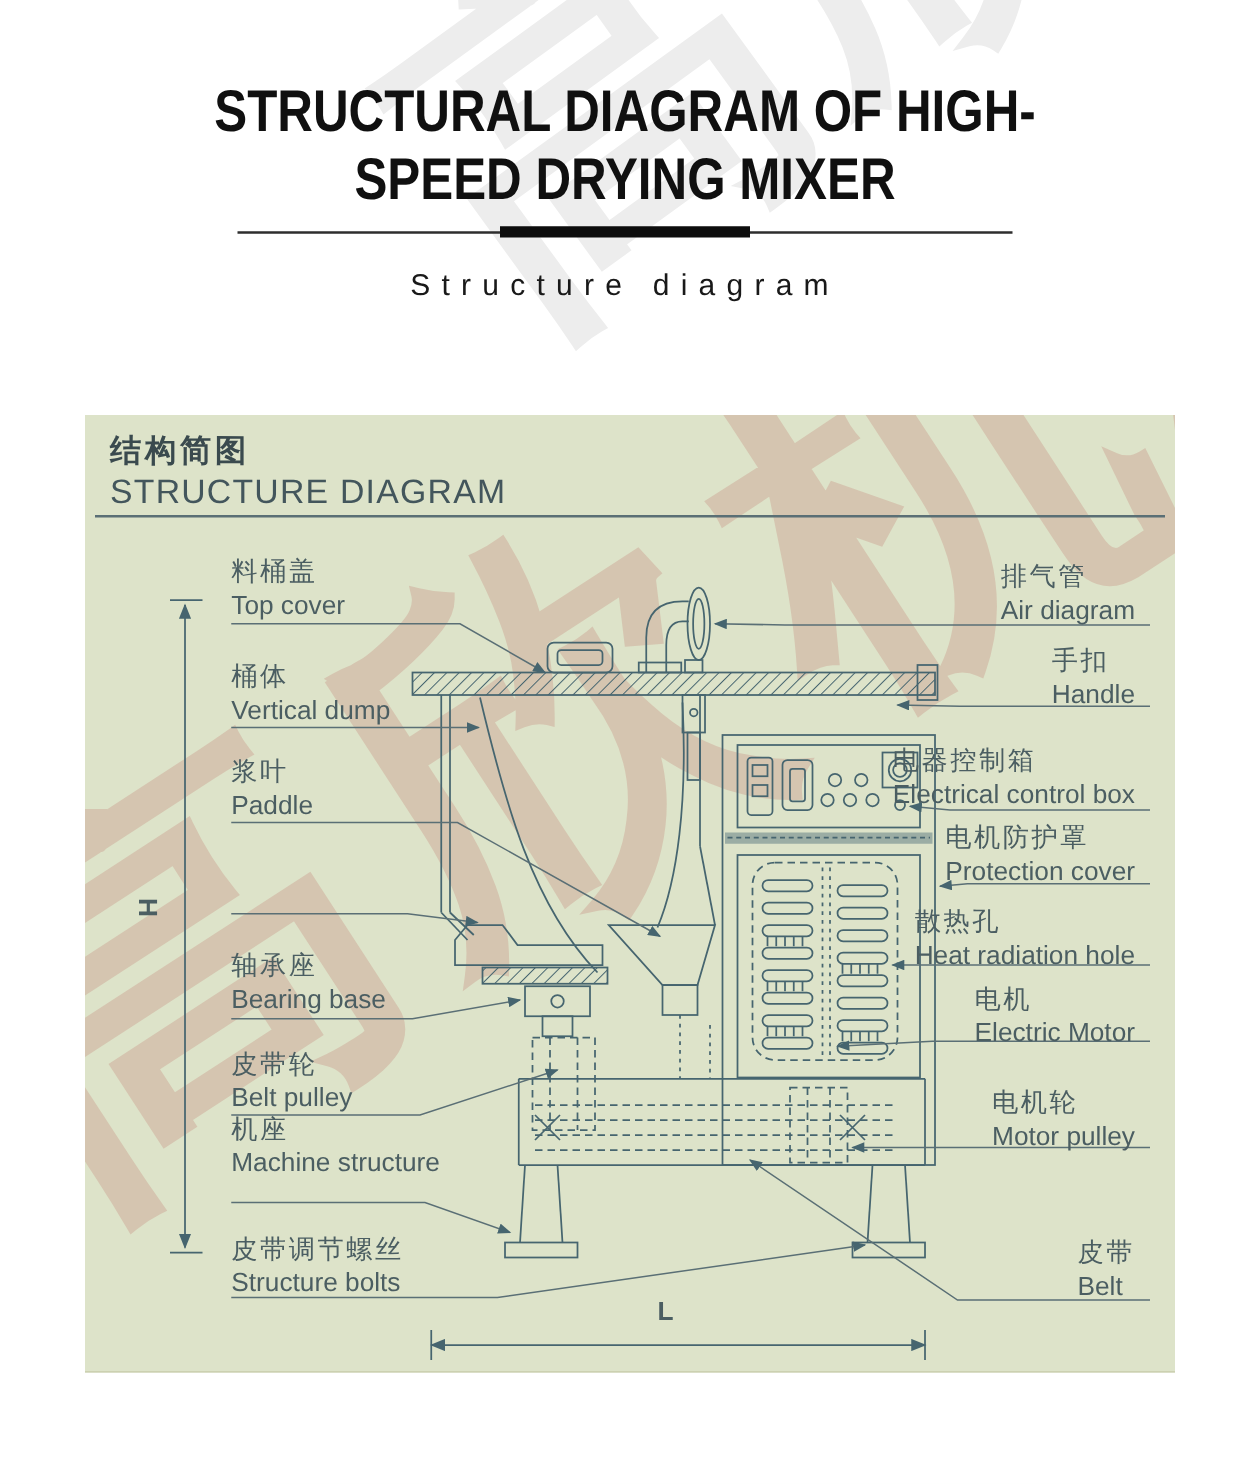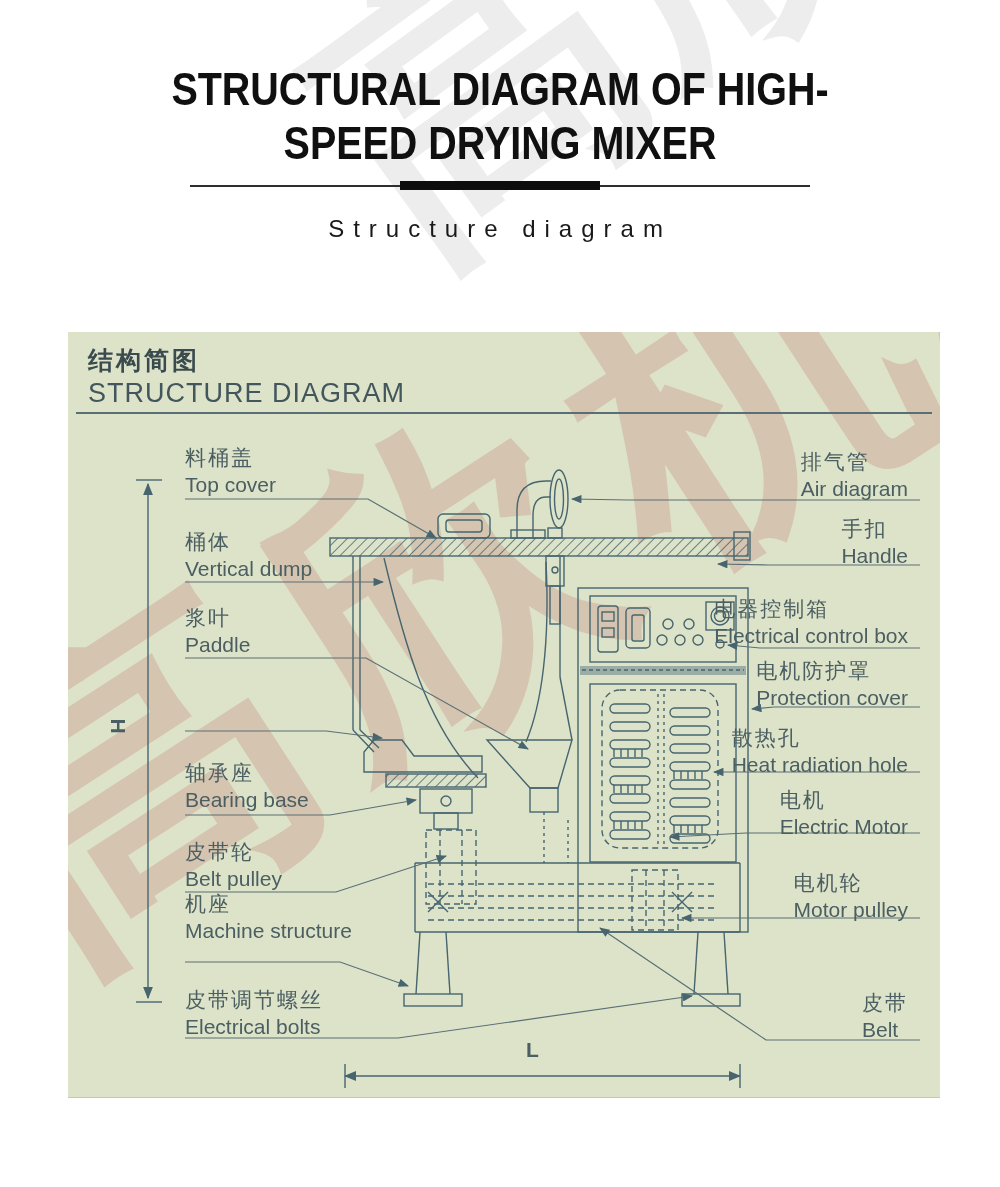--- a/index.html
+++ b/index.html
@@ -262,21 +262,21 @@
     <div class="lbl left" style="top:506px">
       <span class="zh">皮带轮</span>
       <span class="en">Belt pulley</span>
     </div>
     <div class="lbl left" style="top:558px">
       <span class="zh">机座</span>
       <span class="en">Machine structure</span>
     </div>
     <div class="lbl left" style="top:654px">
       <span class="zh">皮带调节螺丝</span>
-      <span class="en">Electrical bolts</span>
+      <span class="en">Structure bolts</span>
     </div>
 
     <div class="lbl right" style="top:116px">
       <span class="zh">排气管</span>
       <span class="en">Air diagram</span>
     </div>
     <div class="lbl right" style="top:183px">
       <span class="zh">手扣</span>
       <span class="en">Handle</span>
     </div>

